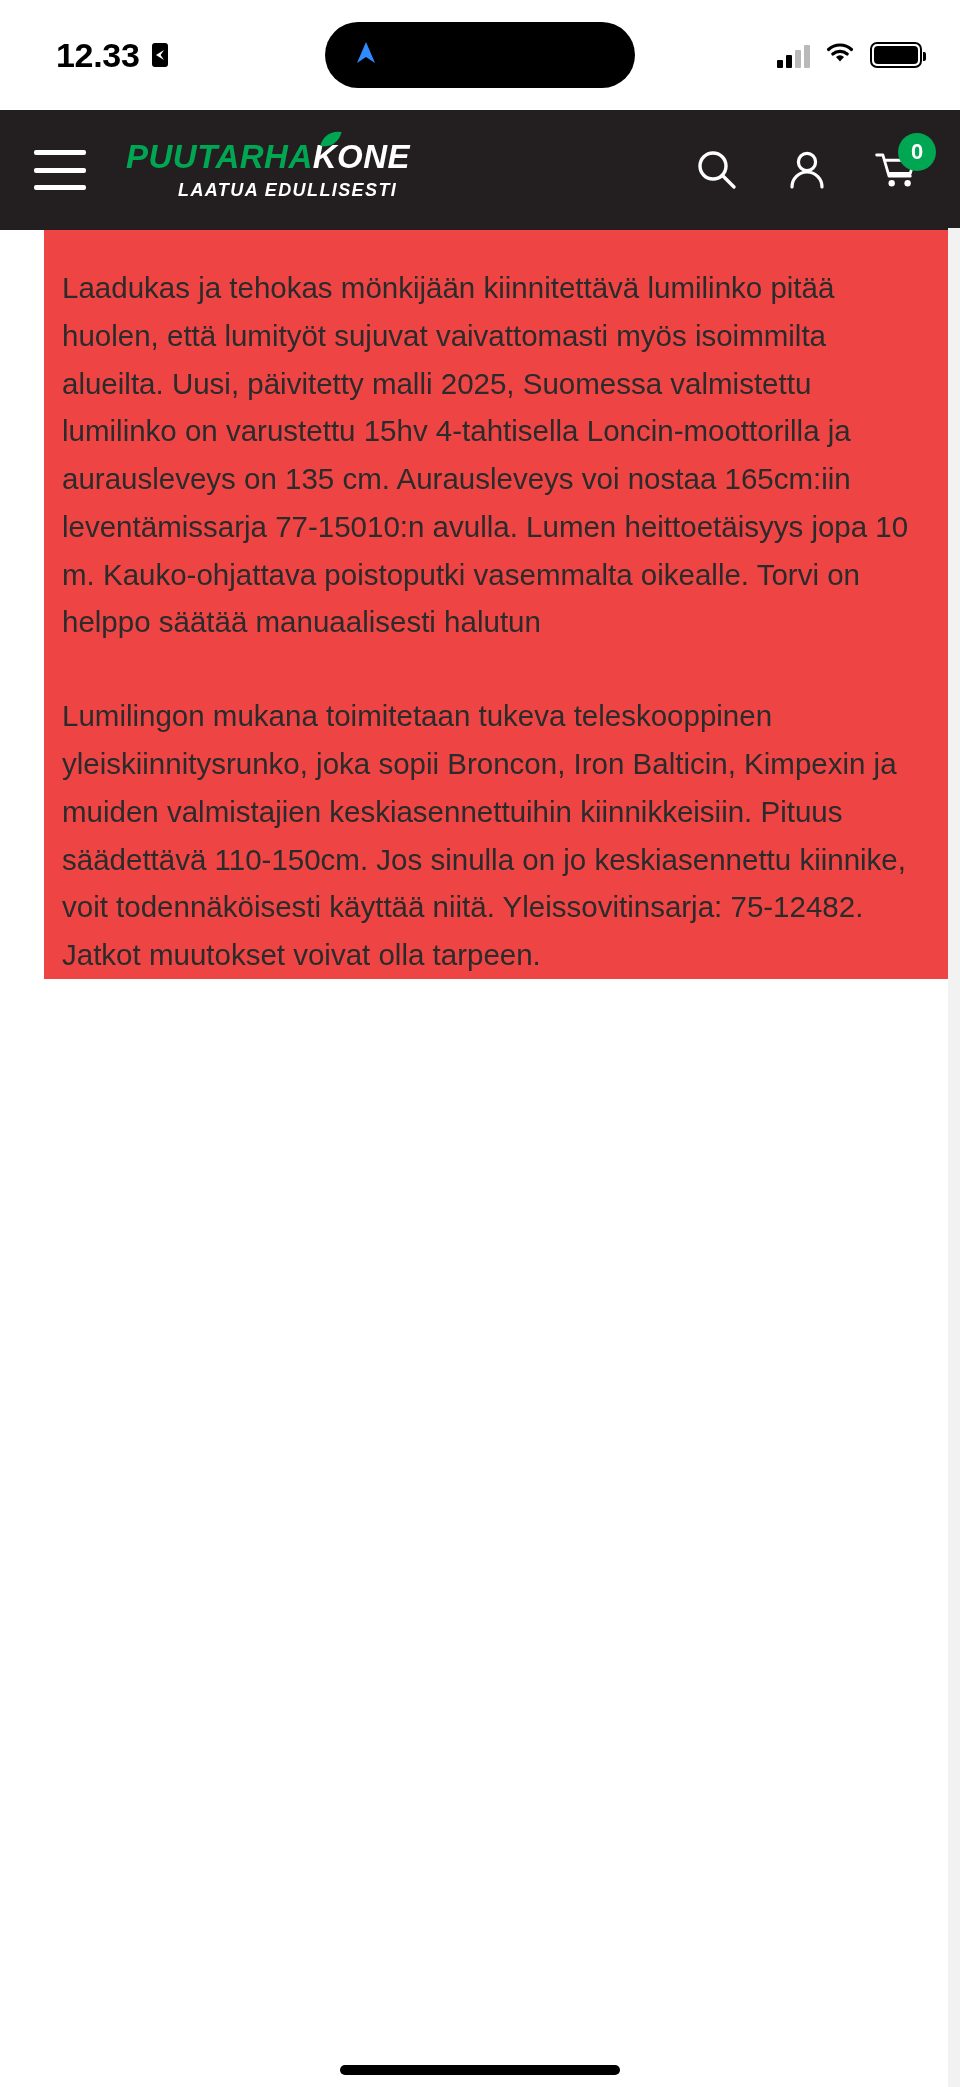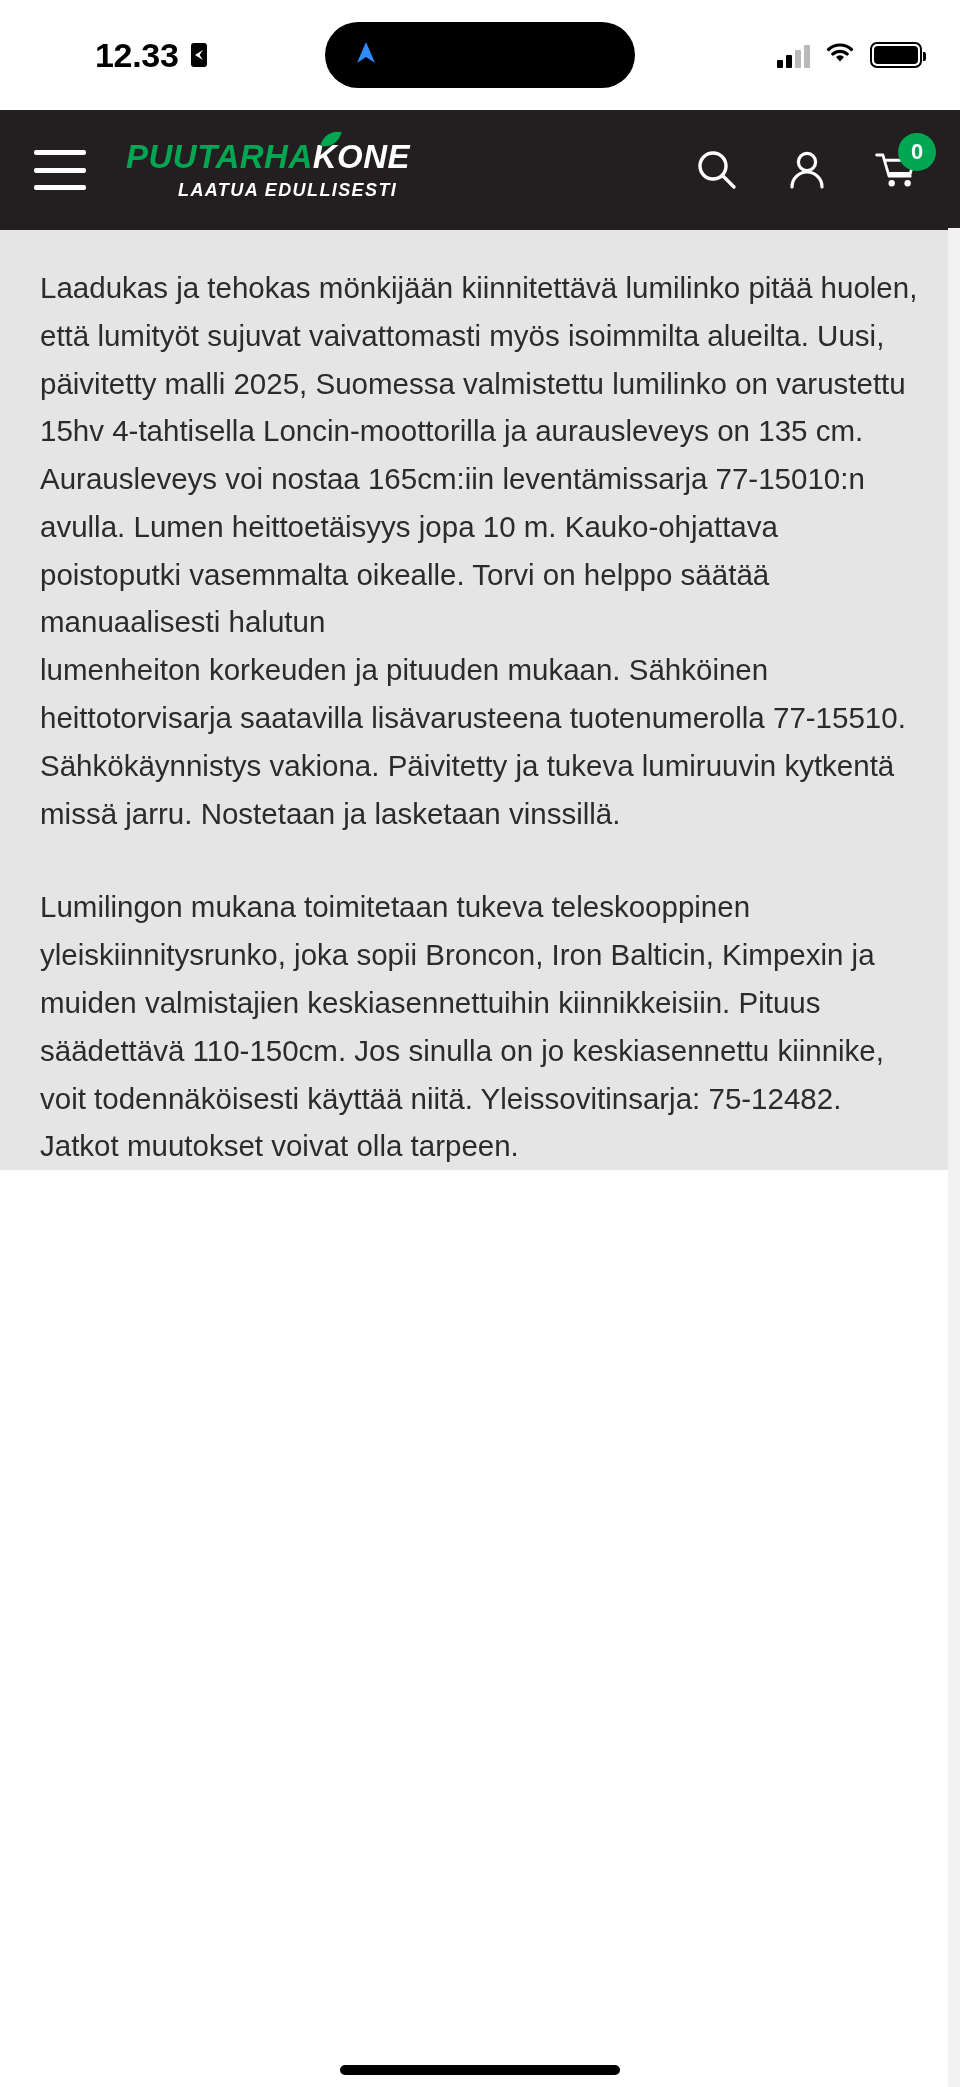--- a/index.html
+++ b/index.html
@@ -12,21 +12,21 @@
   }
 
   
   .status-bar {
     position: relative;
     height: 110px;
     background: #ffffff;
     display: flex;
     align-items: center;
     justify-content: space-between;
-    padding: 0 38px 0 95px;
+    padding: 0 38px 0 56px;
   }
   .status-left {
     display: flex;
     align-items: center;
     gap: 10px;
   }
   .status-time {
     font-size: 34px;
     font-weight: 600;
     color: #000;
@@ -185,22 +185,23 @@
     color: #ffffff;
     font-size: 22px;
     font-weight: 700;
     display: flex;
     align-items: center;
     justify-content: center;
   }
 
   
   .content {
-    padding: 34px 38px 0 40px;
-    background: #e5e5e5;
+    padding: 34px 38px 0 18px;
+    background: #ef4444;
+    margin-left: 44px;
   }
   .para {
     font-size: 29.5px;
     line-height: 1.62;
     color: #2b2b2b;
     font-family: "Liberation Sans", sans-serif;
   }
   .para + .para { margin-top: 0; }
   .gap { height: 46px; }
 
@@ -306,20 +307,19 @@
           <circle cx="20" cy="38" r="3.6" fill="#ffffff"></circle>
           <circle cx="38" cy="38" r="3.6" fill="#ffffff"></circle>
         </svg>
         <span class="cart-badge">0</span>
       </div>
     </div>
   </div>
 
   <div class="content">
     <p class="para">Laadukas ja tehokas mönkijään kiinnitettävä lumilinko pitää huolen, että lumityöt sujuvat vaivattomasti myös isoimmilta alueilta. Uusi, päivitetty malli 2025, Suomessa valmistettu lumilinko on varustettu 15hv 4-tahtisella Loncin-moottorilla ja aurausleveys on 135 cm. Aurausleveys voi nostaa 165cm:iin leventämissarja 77-15010:n avulla. Lumen heittoetäisyys jopa 10 m. Kauko-ohjattava poistoputki vasemmalta oikealle. Torvi on helppo säätää manuaalisesti halutun</p>
-    <p class="para">lumenheiton korkeuden ja pituuden mukaan. Sähköinen heittotorvisarja saatavilla lisävarusteena tuotenumerolla 77-15510. Sähkökäynnistys vakiona. Päivitetty ja tukeva lumiruuvin kytkentä missä jarru. Nostetaan ja lasketaan vinssillä.</p>
     <div class="gap"></div>
     <p class="para">Lumilingon mukana toimitetaan tukeva teleskooppinen yleiskiinnitysrunko, joka sopii Broncon, Iron Balticin, Kimpexin ja muiden valmistajien keskiasennettuihin kiinnikkeisiin. Pituus säädettävä 110-150cm. Jos sinulla on jo keskiasennettu kiinnike, voit todennäköisesti käyttää niitä. Yleissovitinsarja: 75-12482. Jatkot muutokset voivat olla tarpeen.</p>
   </div>
 
   <div class="gutter"></div>
   <div class="home-indicator"></div>
 </div>
 
 </body></html>

